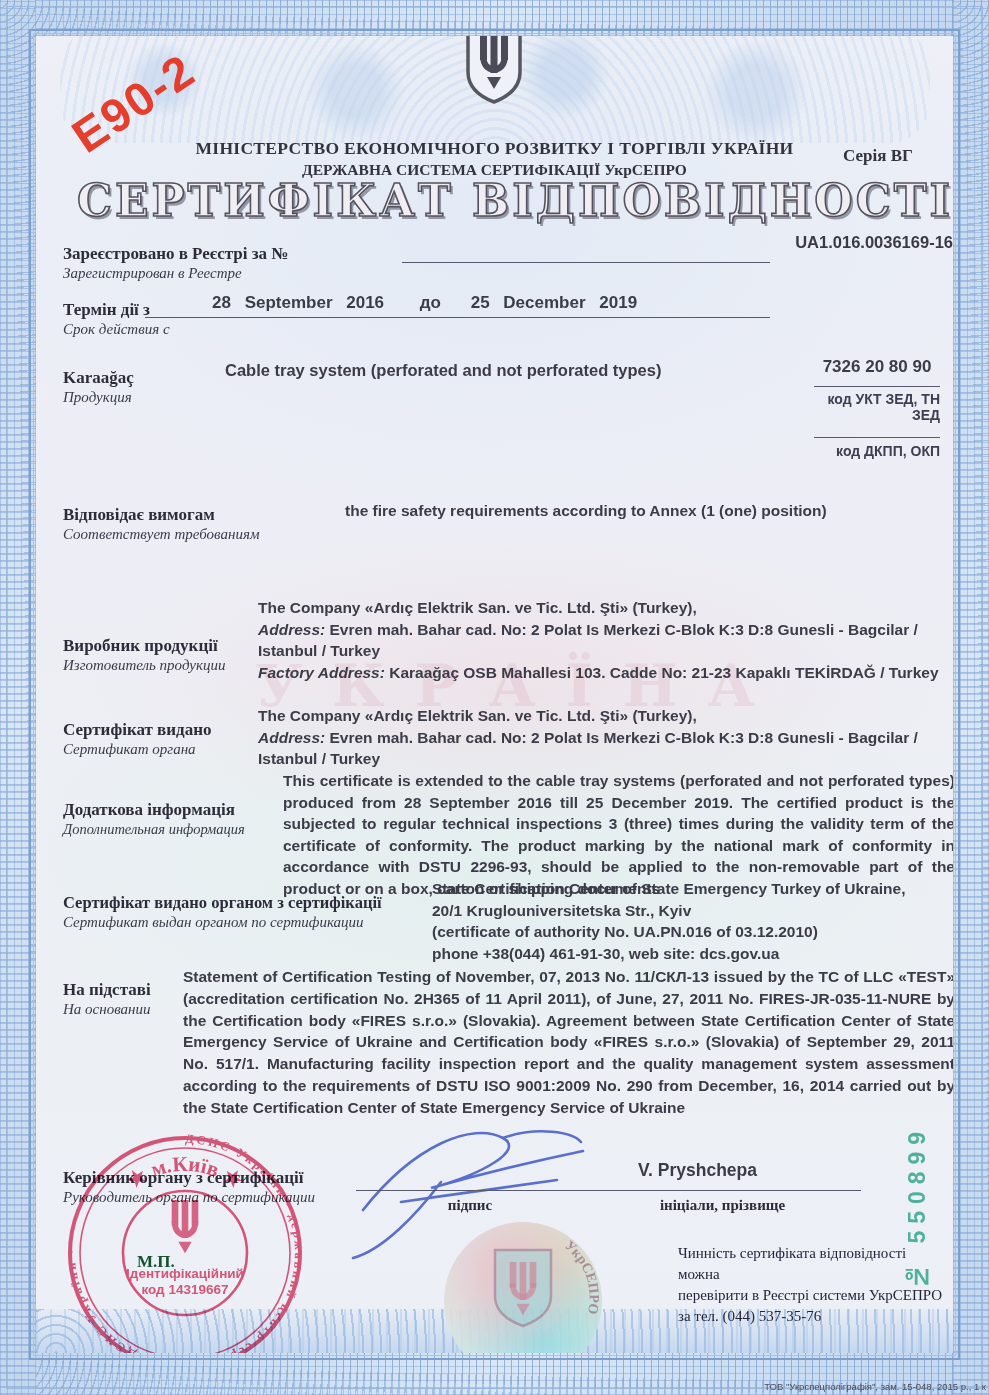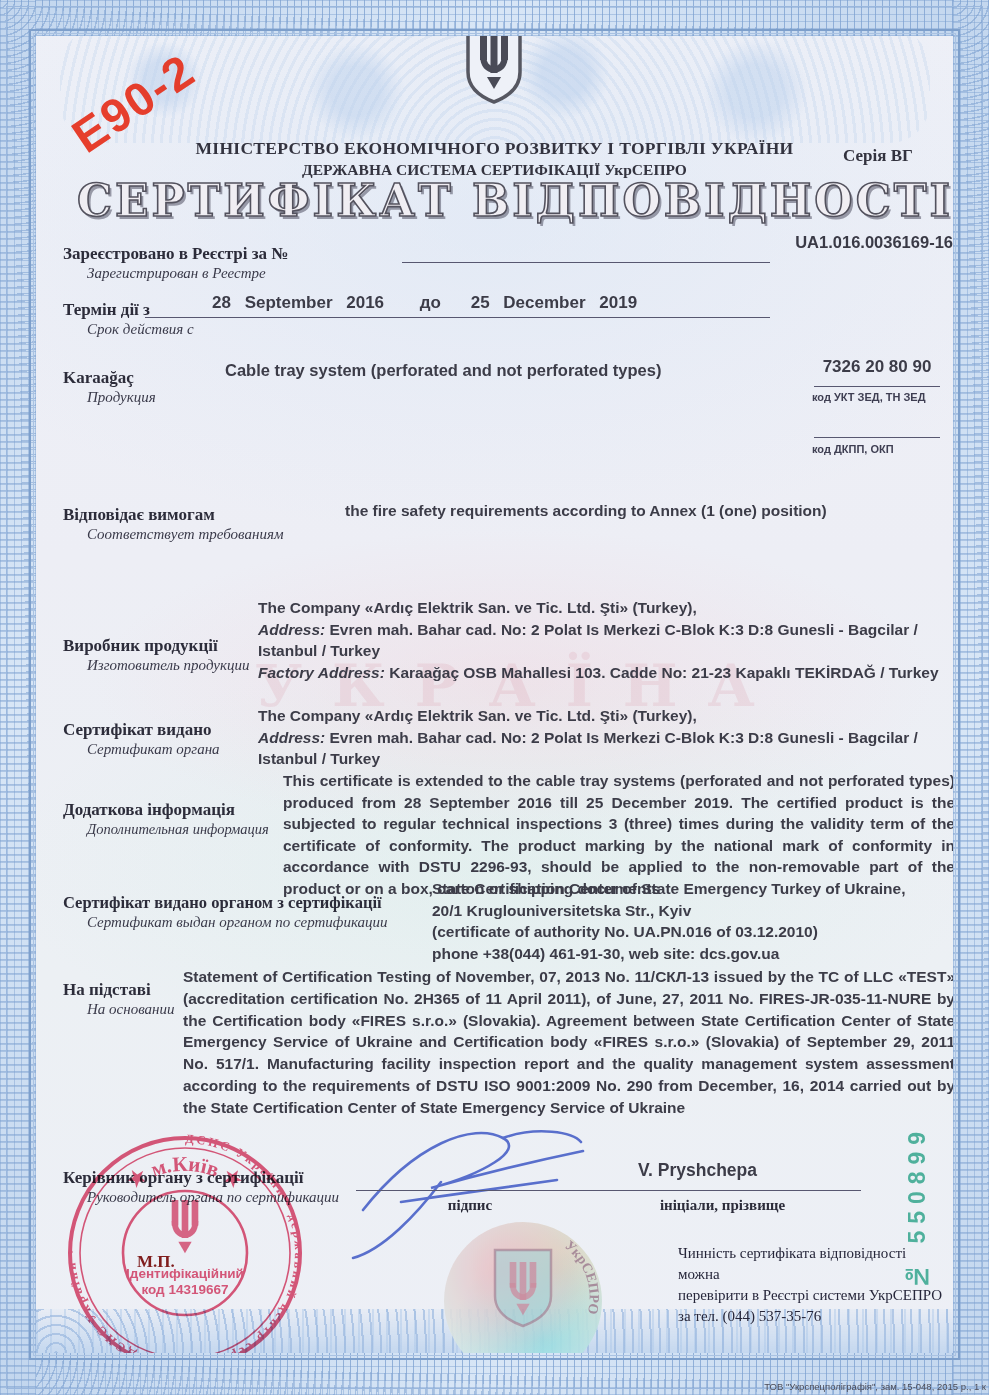--- a/index.html
+++ b/index.html
@@ -37,55 +37,55 @@
         linear-gradient(135deg,#c2d6ee,#d8e6f6 50%,#c2d6ee);}
   .frame.top{left:0;top:0;right:0;height:36px;}
   .frame.bottom{left:0;bottom:0;right:0;height:42px;}
   .frame.left{left:0;top:0;bottom:0;width:36px;}
   .frame.right{right:0;top:0;bottom:0;width:36px;}
   .frame-line1{inset:29px 29px 35px 29px;border:2px solid #7d9fcb;z-index:9;pointer-events:none;}
   .frame-line2{inset:33px 33px 39px 33px;border:1px solid #a9c2e2;z-index:9;pointer-events:none;}
   .frame-line3{inset:6px;border:1px solid #9ab7dd;z-index:9;pointer-events:none;}
   
   .lbl-uk{font-weight:bold;font-size:17px;color:#2c2c3a;}
-  .lbl-ru{font-style:italic;font-size:15px;color:#3a3a4a;margin-top:1px;margin-left:24px;}
+  .lbl-ru{font-style:italic;font-size:15px;color:#3a3a4a;margin-top:1px;}
   .val{font-family:"Liberation Sans",sans-serif;font-weight:bold;font-size:15.5px;color:#3c3c48;line-height:21.5px;}
   .val-i{font-style:italic;}
   .just{text-align:justify;}
   .cap{font-weight:bold;font-size:15px;color:#2c2c3a;text-align:center;}
   .rule{border-bottom:1.5px solid #575770;height:0;}
   .z3{z-index:3;}
   
   .ministry{left:36px;right:36px;top:138px;text-align:center;font-weight:bold;font-size:17.5px;color:#33333f;letter-spacing:.3px;}
   .system{left:36px;right:36px;top:161px;text-align:center;font-weight:bold;font-size:15.5px;color:#33333f;}
   .series{left:843px;top:146px;font-weight:bold;font-size:17px;color:#33333f;}
   .big-title{left:36px;right:36px;top:175px;text-align:right;
       font-family:"DejaVu Serif",serif;font-weight:bold;font-size:44px;letter-spacing:3px;
       color:#f0eef3;-webkit-text-stroke:1.6px #53525e;
       text-shadow:2.5px 2.5px 0 rgba(82,82,100,.55);}
   .cert-no{left:36px;right:36px;top:233px;text-align:right;font-family:"Liberation Sans",sans-serif;
       font-weight:bold;font-size:16.5px;color:#3a3a46;}
   
   .annotation{left:62px;top:118px;z-index:4;color:#e6301c;font-family:"Liberation Sans",sans-serif;
       font-size:47px;font-weight:bold;letter-spacing:2px;transform:rotate(-34deg);transform-origin:left top;opacity:.92;}
-  .code-cap{font-family:"Liberation Sans",sans-serif;font-size:11px;font-weight:bold;color:#3e3e52;}
+  .code-cap{font-family:"Liberation Sans",sans-serif;font-size:14px;font-weight:bold;color:#3e3e52;text-align:right;}
   .green-no{left:904px;top:1070px;height:220px;width:36px;z-index:3;
       writing-mode:vertical-rl;transform:rotate(180deg);
       font-family:"Liberation Sans",sans-serif;font-weight:bold;font-size:23px;letter-spacing:7px;
       color:#28a187;opacity:.8;}
   .verify{left:678px;top:1243px;width:268px;font-size:15px;color:#26263a;line-height:21px;z-index:3;}
   .footer-print{right:3px;bottom:3px;z-index:10;font-family:"Liberation Sans",sans-serif;font-size:9.5px;color:#4c4c58;}
   .stamp{left:58px;top:1126px;width:254px;height:254px;z-index:4;mix-blend-mode:multiply;opacity:.88;}
   .holo{left:444px;top:1222px;width:158px;height:158px;border-radius:50%;z-index:3;opacity:.9;
       background:
         radial-gradient(circle at 38% 32%, rgba(238,184,194,.85), rgba(238,184,194,0) 60%),
         radial-gradient(circle at 62% 75%, rgba(140,220,226,.85), rgba(140,220,226,0) 60%),
         radial-gradient(circle at 70% 30%, rgba(214,204,168,.7), rgba(214,204,168,0) 55%),
         radial-gradient(circle, #dce8e4 0 98%, transparent 100%);}
-  .mp{left:137px;top:1252px;z-index:5;font-weight:bold;font-size:17px;color:#7f1d1d;}
+  .mp{left:137px;top:1252px;z-index:5;font-weight:bold;font-size:17px;color:#14532d;}
   .sig-svg{left:345px;top:1118px;width:250px;height:145px;z-index:3;}
 </style>
 </head>
 <body>
 
 <svg width="0" height="0" style="position:absolute">
   <defs>
     <g id="trident-shape">
       <rect x="6" y="0" width="7" height="27"></rect>
       <rect x="16.5" y="0" width="7" height="40"></rect>

